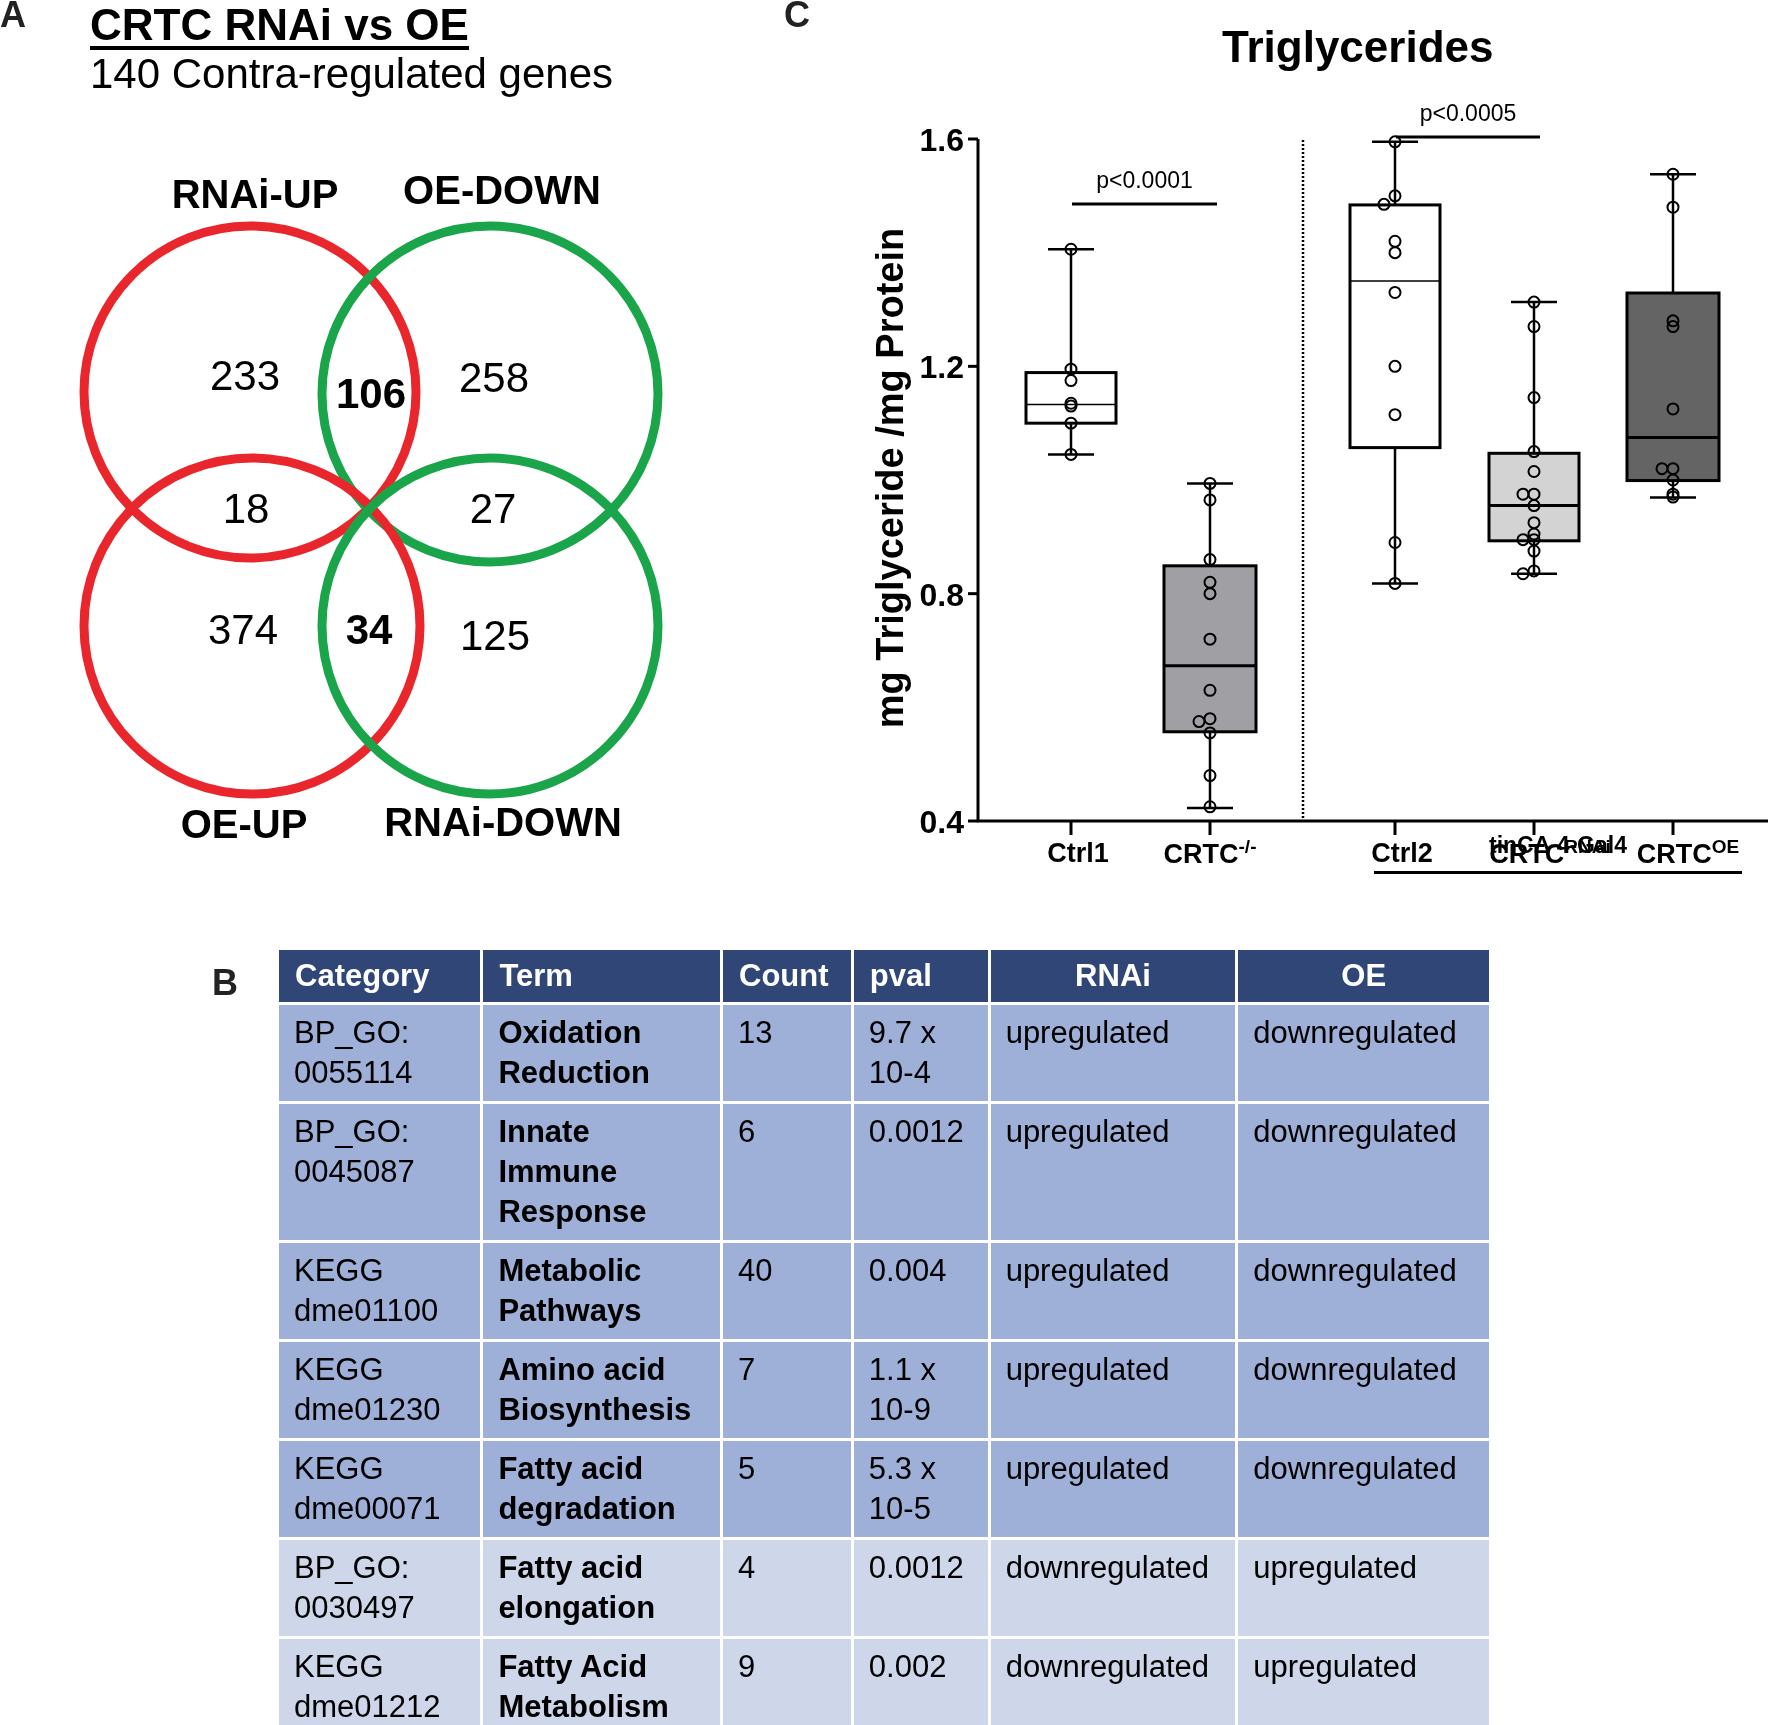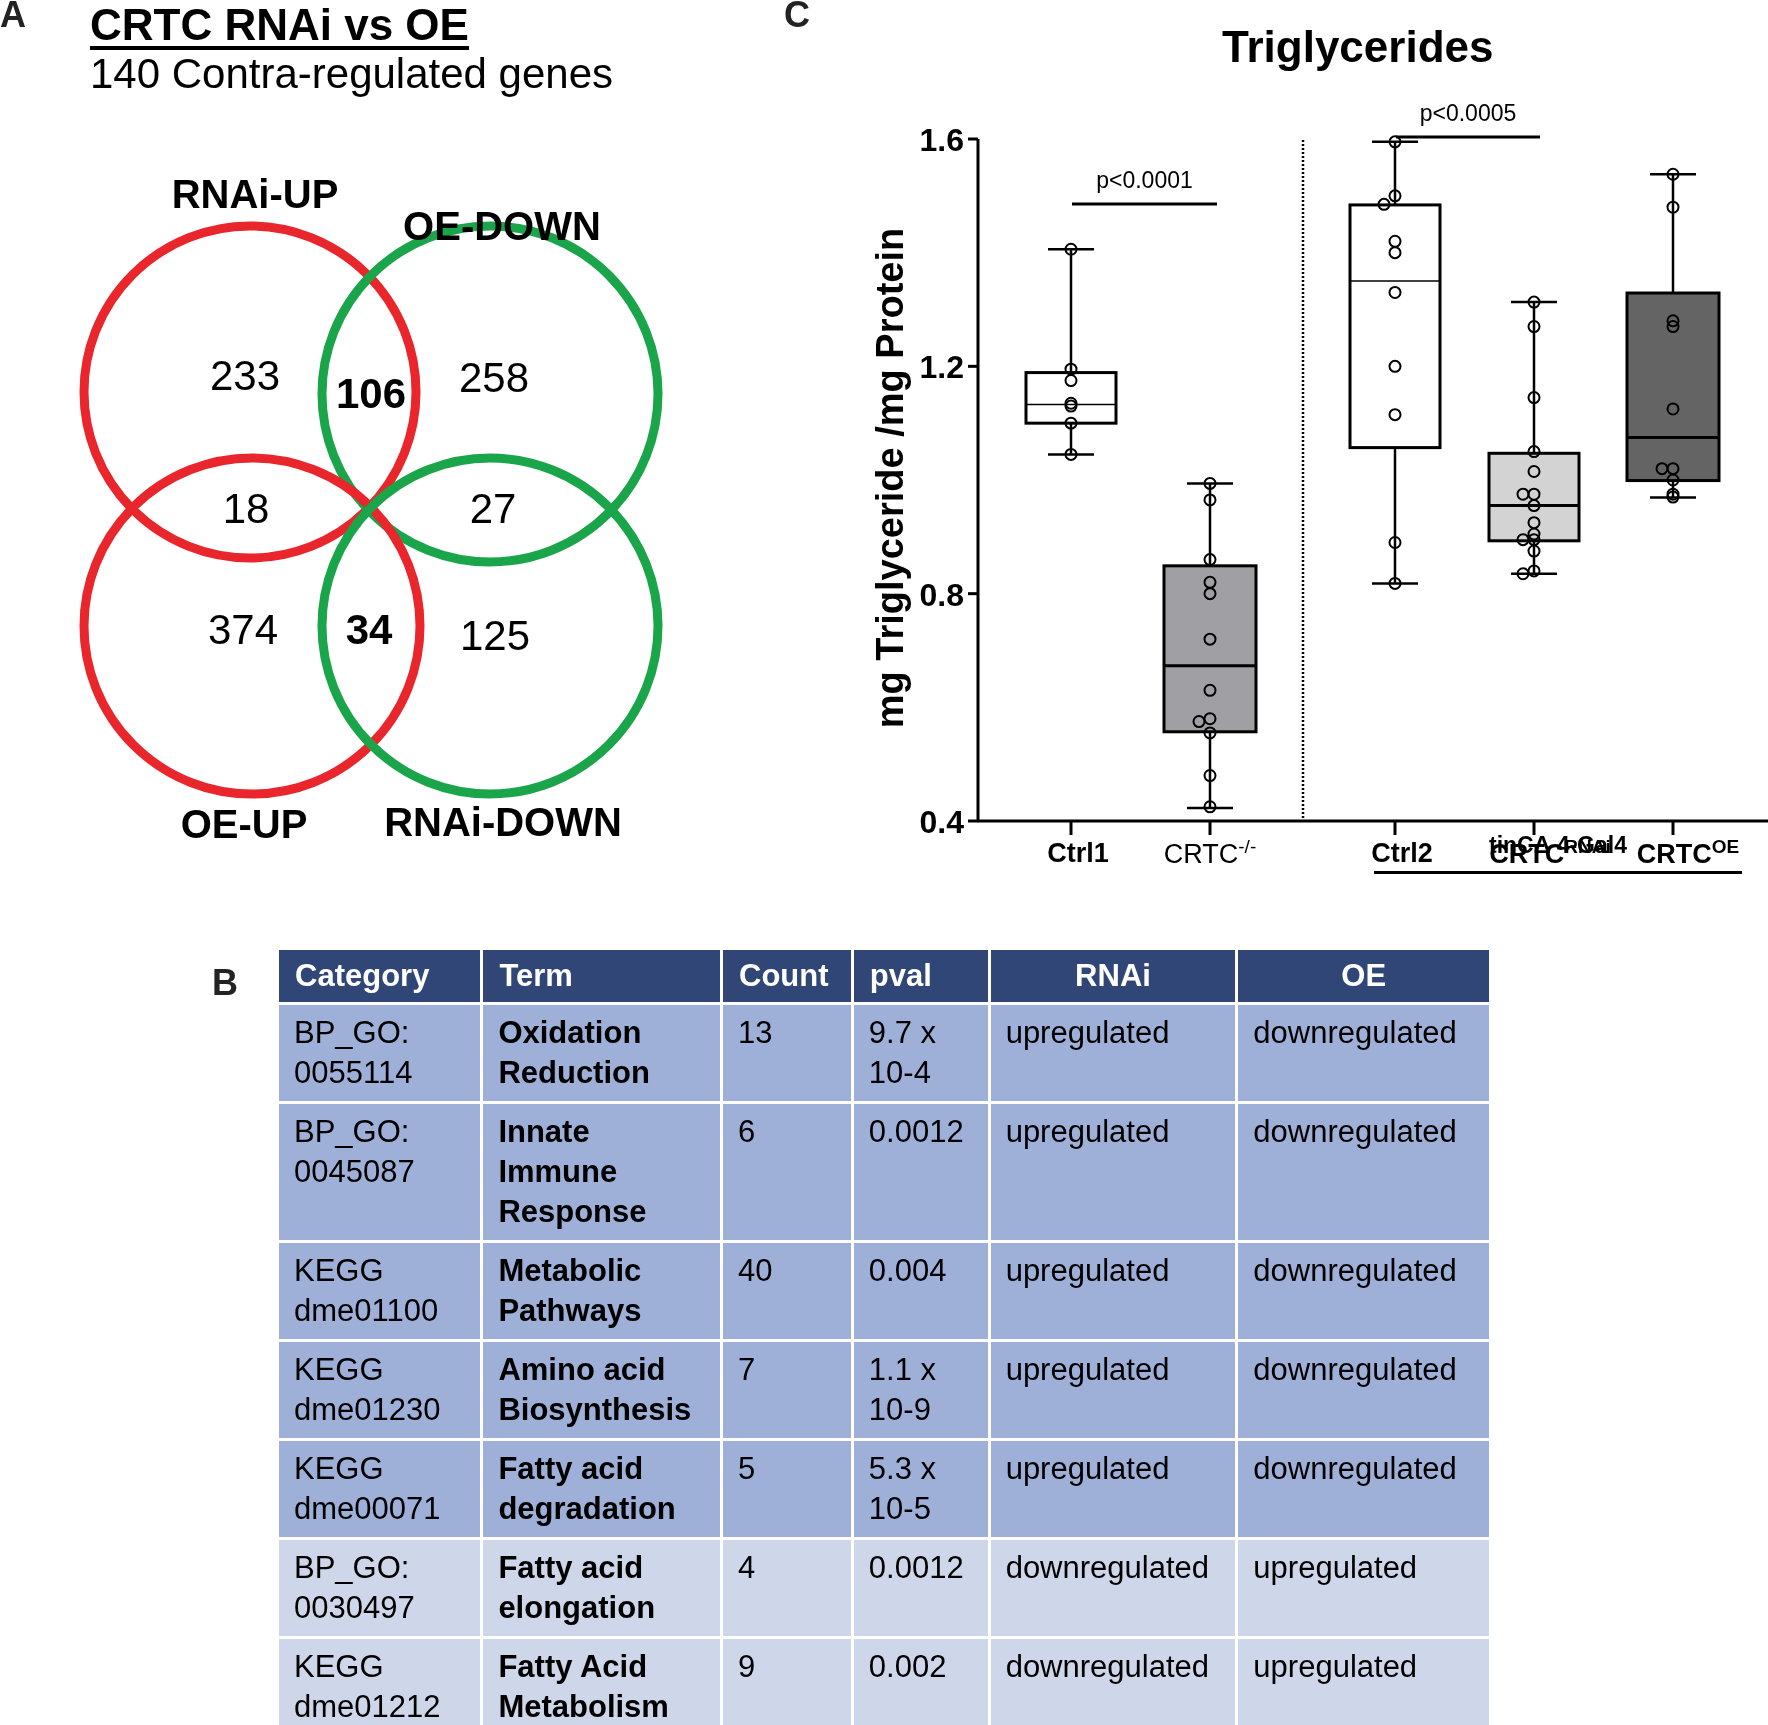--- a/index.html
+++ b/index.html
@@ -34,21 +34,21 @@
 </div>
 
 <svg class="abs" style="left:0; top:0;" width="760" height="900">
   <circle cx="250" cy="392" r="166" fill="none" stroke="#E8262B" stroke-width="9"></circle>
   <circle cx="490" cy="394" r="168" fill="none" stroke="#1BA54A" stroke-width="9"></circle>
   <circle cx="252" cy="626" r="168" fill="none" stroke="#E8262B" stroke-width="9"></circle>
   <circle cx="490" cy="626" r="168" fill="none" stroke="#1BA54A" stroke-width="9"></circle>
 </svg>
 
 <div class="venn-label" style="left:255px; top:172px;">RNAi-UP</div>
-<div class="venn-label" style="left:502px; top:168px;margin-top:36px;">OE-DOWN</div>
+<div class="venn-label" style="left:502px; top:168px;">OE-DOWN</div>
 <div class="venn-label" style="left:244px; top:802px;">OE-UP</div>
 <div class="venn-label" style="left:503px; top:800px;">RNAi-DOWN</div>
 
 <div class="venn-num" style="left:245px; top:376px;">233</div>
 <div class="venn-num bold" style="left:371px; top:394px;">106</div>
 <div class="venn-num" style="left:494px; top:378px;">258</div>
 <div class="venn-num" style="left:246px; top:509px;">18</div>
 <div class="venn-num" style="left:493px; top:509px;">27</div>
 <div class="venn-num" style="left:243px; top:630px;">374</div>
 <div class="venn-num bold" style="left:369px; top:630px;">34</div>
@@ -159,21 +159,21 @@
     <circle cx="1673" cy="494.20833333333337" r="5.5" fill="none" stroke="#000" stroke-width="2"></circle>
     <circle cx="1673" cy="497.05000000000007" r="5.5" fill="none" stroke="#000" stroke-width="2"></circle>
     <line x1="1072" y1="204" x2="1217" y2="204" stroke="#000" stroke-width="3"></line>
     <text x="1144.5" y="188" text-anchor="middle" font-size="23">p&lt;0.0001</text>
     <line x1="1396" y1="137" x2="1540" y2="137" stroke="#000" stroke-width="3"></line>
     <text x="1468" y="121" text-anchor="middle" font-size="23">p&lt;0.0005</text>
   </svg>
 
 <div id="xlabels">
     <div class="abs" style="left: 1078px; top: 838px; transform: translateX(-50%); font-size: 27px; font-weight: bold; white-space: nowrap;"><span>Ctrl1</span></div>
-    <div class="abs" style="left: 1210px; top: 836px; transform: translateX(-50%); font-size: 27px; font-weight: normal; white-space: nowrap;"><span>CRTC</span><sup style="font-size: 19px;">-/-</sup></div>
+    <div class="abs" style="left: 1210px; top: 836px; transform: translateX(-50%); font-size: 27px; font-weight: bold; white-space: nowrap;"><span>CRTC</span><sup style="font-size: 19px;">-/-</sup></div>
     <div class="abs" style="left: 1402px; top: 838px; transform: translateX(-50%); font-size: 27px; font-weight: bold; white-space: nowrap;"><span>Ctrl2</span></div>
     <div class="abs" style="left: 1550px; top: 836px; transform: translateX(-50%); font-size: 27px; font-weight: bold; white-space: nowrap;"><span>CRTC</span><sup style="font-size: 19px;">RNAi</sup></div>
     <div class="abs" style="left: 1688px; top: 836px; transform: translateX(-50%); font-size: 27px; font-weight: bold; white-space: nowrap;"><span>CRTC</span><sup style="font-size: 19px;">OE</sup></div>
   </div>
 <div class="abs" style="left:1374px; top:871px; width:368px; height:0; border-top:3px solid #000;"></div>
 <div class="abs" style="left:1558px; top:832px; transform:translateX(-50%); font-size:23px; font-weight:bold; white-space:nowrap;">tinCΔ 4-Gal4</div>
 
 <table class="go">
   <colgroup>
     <col style="width:202px">

